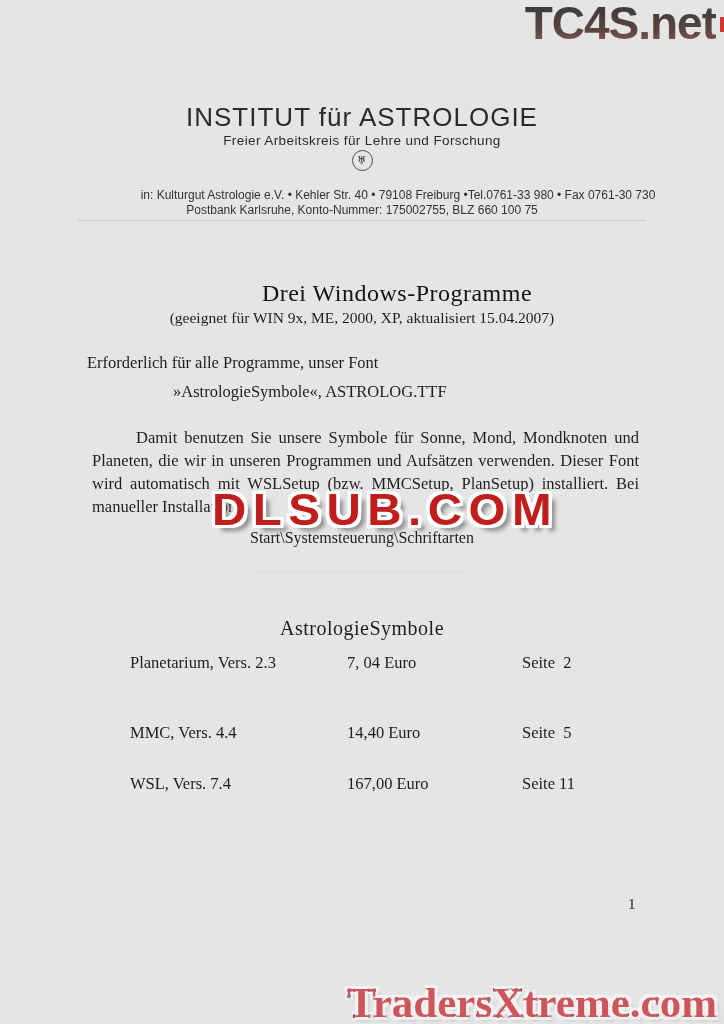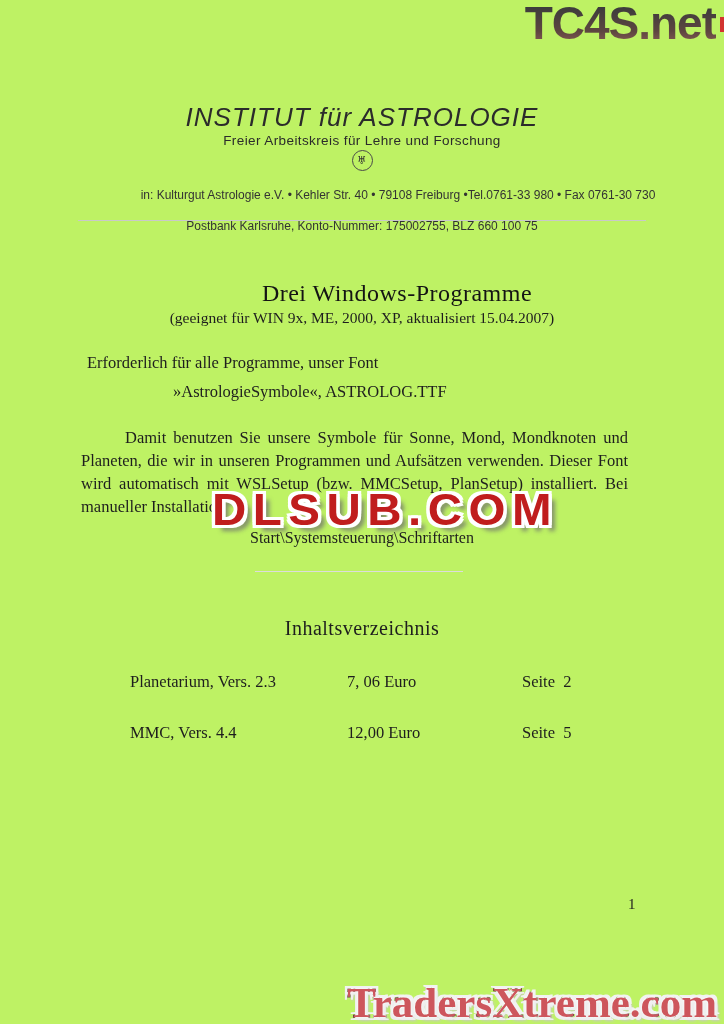--- a/index.html
+++ b/index.html
@@ -1,18 +1,18 @@
 <!DOCTYPE html>
 <html><head>
 <meta charset="utf-8">
 <style>
   html, body { margin:0; padding:0; background:#ffffff; }
   .page {
     position:relative; width:724px; height:1024px; margin:0 auto;
-    background:#bef264; overflow:hidden;
+    background:#e5e5e5; overflow:hidden;
     font-family:"Liberation Serif", serif; color:#1e1e1e;
   }
   .abs { position:absolute; }
   .center { position:absolute; left:0; width:724px; text-align:center; }
 
   
   .tc4s {
     top:-4px; right:8px;
     font-family:"Liberation Sans", sans-serif; font-weight:bold;
     font-size:46px; letter-spacing:-1px;
@@ -33,45 +33,45 @@
   .traders {
     top:978px; right:7px;
     font-family:Liberation Serif, serif; font-weight:bold;
     font-size:43px; letter-spacing:0;
     color:#cd565c; -webkit-text-stroke:1.6px #3f1416; paint-order:stroke fill;
     text-shadow: 0 0 3px #fff, 3px 3px 0 #eee, -3px -3px 0 #f2f2f2,
                  3px -3px 0 #f2f2f2, -3px 3px 0 #eee, 4px 4px 3px #c9c9c9;
   }
 
   
-  .institute { top:102px; font-family:"Liberation Sans", sans-serif; font-size:26px; letter-spacing:1px; color:#2b2b2b;font-style:italic; }
+  .institute { top:102px; font-family:"Liberation Sans", sans-serif; font-size:26px; letter-spacing:1px; color:#2b2b2b; }
   .inst-sub  { top:133px; font-family:"Liberation Sans", sans-serif; font-size:13.5px; letter-spacing:0.4px; color:#2b2b2b; }
   .symbol-wrap { top:150px; }
   .symbol {
     display:inline-block; width:19px; height:19px; border:1px solid #4a4a4a;
     border-radius:50%; line-height:19px; font-size:11px; color:#333;
     font-family:"DejaVu Sans", sans-serif; text-align:center; vertical-align:top;
   }
   .addr1 { top:188px; font-family:"Liberation Sans", sans-serif; font-size:12px; color:#333;padding-left:36px; }
-  .addr2 { top:203px; font-family:"Liberation Sans", sans-serif; font-size:12px; color:#333;margin-top:16px; }
+  .addr2 { top:203px; font-family:"Liberation Sans", sans-serif; font-size:12px; color:#333; }
   .header-rule { top:220px; left:78px; width:568px; height:1px; background:#c9c9c9; }
 
   
   .doc-title { top:280px; font-size:24px; letter-spacing:0.5px; color:#141414;margin-left:35px; }
   .doc-sub   { top:309px; font-size:15.5px;text-align:center; }
   .intro     { top:353px; left:87px; font-size:16.5px; }
   .fontname  { top:382px; left:173px; font-size:16.5px; }
-  .para      { top:426px; left:81px; width:547px; font-size:16.5px; line-height:23px; }
+  .para      { top:426px; left:92px; width:547px; font-size:16.5px; line-height:23px; }
   .jline     { text-align:justify; text-align-last:justify; }
   .indent    { text-indent:44px; }
   .pathline  { top:529px; font-size:16px; }
   .divider   { top:571px; left:255px; width:208px; height:1px; background:#dcdcdc; }
   .toc-title { top:617px; font-size:20px; letter-spacing:0.5px; }
   .toc-row   { position:absolute; left:0; width:724px; height:22px; font-size:16.5px; }
-  .toc-row.r0 { top:672px;text-decoration:underline; } .toc-row.r1 { top:723px; } .toc-row.r2 { top:774px; }
+  .toc-row.r0 { top:653px;text-decoration:underline; } .toc-row.r1 { top:723px; } .toc-row.r2 { top:774px; }
   .toc-prog  { position:absolute; left:130px; }
   .toc-price { position:absolute; left:347px; }
   .toc-page  { position:absolute; left:522px; white-space:pre; }
   .pagenum   { top:896px; left:628px; font-size:15px; }
 </style>
 </head>
 <body>
 
 <div class="page">
 
@@ -99,30 +99,35 @@
     <div class="jline">wird automatisch mit WSLSetup (bzw. MMCSetup, PlanSetup) installiert. Bei</div>
     <div>manueller Installation</div>
   </div>
 
   <div class="abs dlsub">DLSUB.COM</div>
 
   <div class="center pathline">Start\Systemsteuerung\Schriftarten</div>
 
   <div class="abs divider"></div>
 
-  <div class="center toc-title">Inhaltsverzeichnis</div>
+  <div class="center toc-title">AstrologieSymbole</div>
 
   <div class="toc-row r0">
     <span class="toc-prog">Planetarium, Vers. 2.3</span>
-    <span class="toc-price">7, 06 Euro</span>
+    <span class="toc-price">7, 04 Euro</span>
     <span class="toc-page">Seite  2</span>
   </div>
   <div class="toc-row r1">
     <span class="toc-prog">MMC, Vers. 4.4</span>
-    <span class="toc-price">12,00 Euro</span>
+    <span class="toc-price">14,40 Euro</span>
     <span class="toc-page">Seite  5</span>
+  </div>
+  <div class="toc-row r2">
+    <span class="toc-prog">WSL, Vers. 7.4</span>
+    <span class="toc-price">167,00 Euro</span>
+    <span class="toc-page">Seite 11</span>
   </div>
 
   <div class="abs pagenum">1</div>
 
   <div class="abs traders">TradersXtreme.com</div>
 
 </div>
 
 </body></html>

